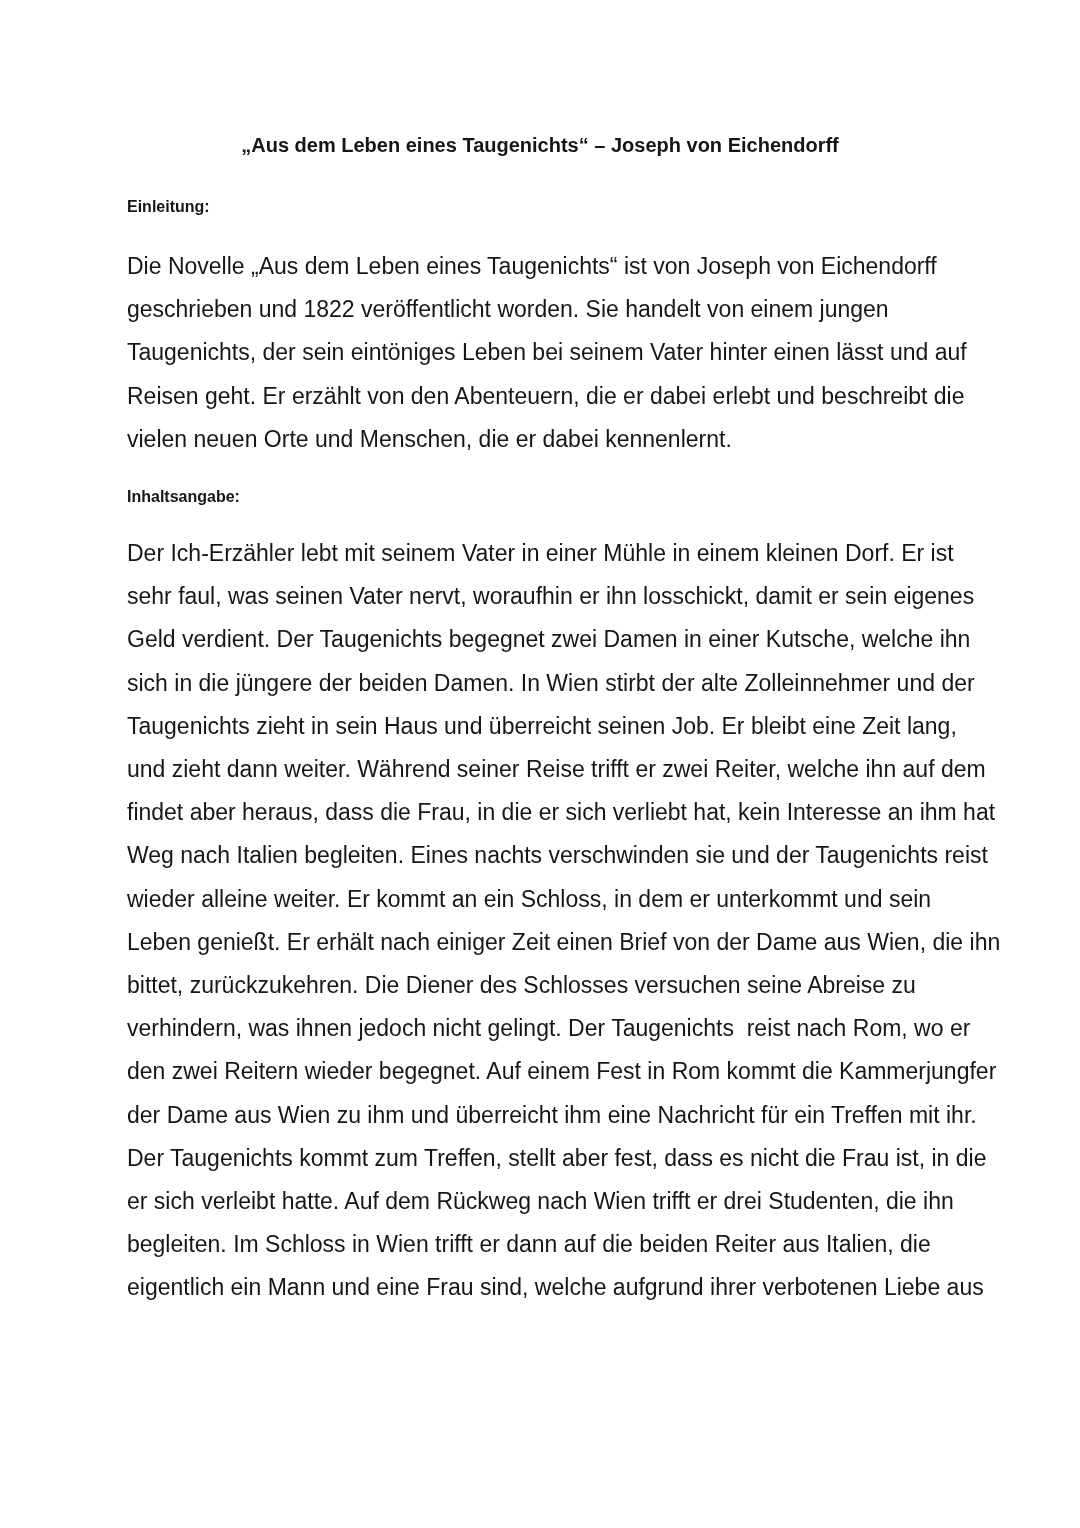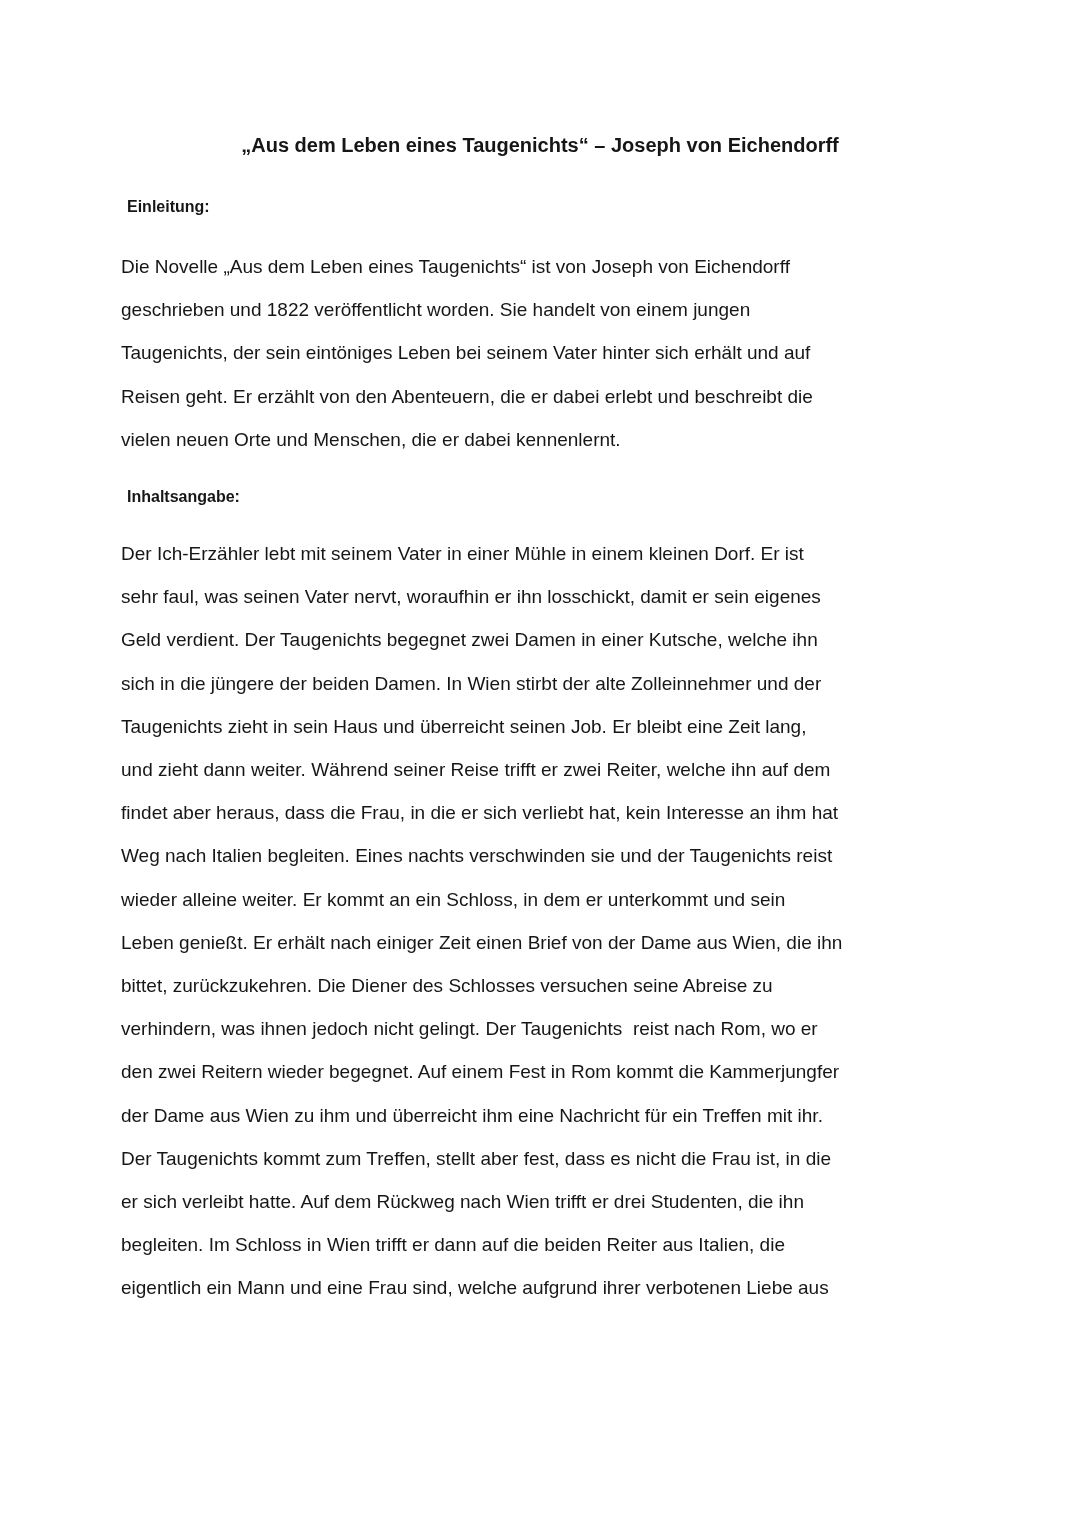--- a/index.html
+++ b/index.html
@@ -32,22 +32,22 @@
     left: 127px;
     font-size: 16px;
     line-height: 43.2px;
     font-weight: bold;
     white-space: pre;
   }
   .heading-1 { top: 185px; }
   .heading-2 { top: 475px; }
   .paragraph {
     position: absolute;
-    left: 121px;
-    font-size: 19px;
+    left: 127px;
+    font-size: 23px;
     line-height: 43.2px;
     font-weight: normal;
   }
   .para-1 { top: 245px; }
   .para-2 { top: 532px; }
   .line {
     display: block;
     white-space: pre;
   }
 </style>
@@ -56,21 +56,21 @@
 
 <div class="page">
 
   <div class="doc-title">„Aus dem Leben eines Taugenichts“ – Joseph von Eichendorff</div>
 
   <div class="section-heading heading-1">Einleitung:</div>
 
   <div class="paragraph para-1">
     <span class="line">Die Novelle „Aus dem Leben eines Taugenichts“ ist von Joseph von Eichendorff</span>
     <span class="line">geschrieben und 1822 veröffentlicht worden. Sie handelt von einem jungen</span>
-    <span class="line">Taugenichts, der sein eintöniges Leben bei seinem Vater hinter sich erhält und auf</span>
+    <span class="line">Taugenichts, der sein eintöniges Leben bei seinem Vater hinter einen lässt und auf</span>
     <span class="line">Reisen geht. Er erzählt von den Abenteuern, die er dabei erlebt und beschreibt die</span>
     <span class="line">vielen neuen Orte und Menschen, die er dabei kennenlernt.</span>
   </div>
 
   <div class="section-heading heading-2">Inhaltsangabe:</div>
 
   <div class="paragraph para-2">
     <span class="line">Der Ich-Erzähler lebt mit seinem Vater in einer Mühle in einem kleinen Dorf. Er ist</span>
     <span class="line">sehr faul, was seinen Vater nervt, woraufhin er ihn losschickt, damit er sein eigenes</span>
     <span class="line">Geld verdient. Der Taugenichts begegnet zwei Damen in einer Kutsche, welche ihn</span>

